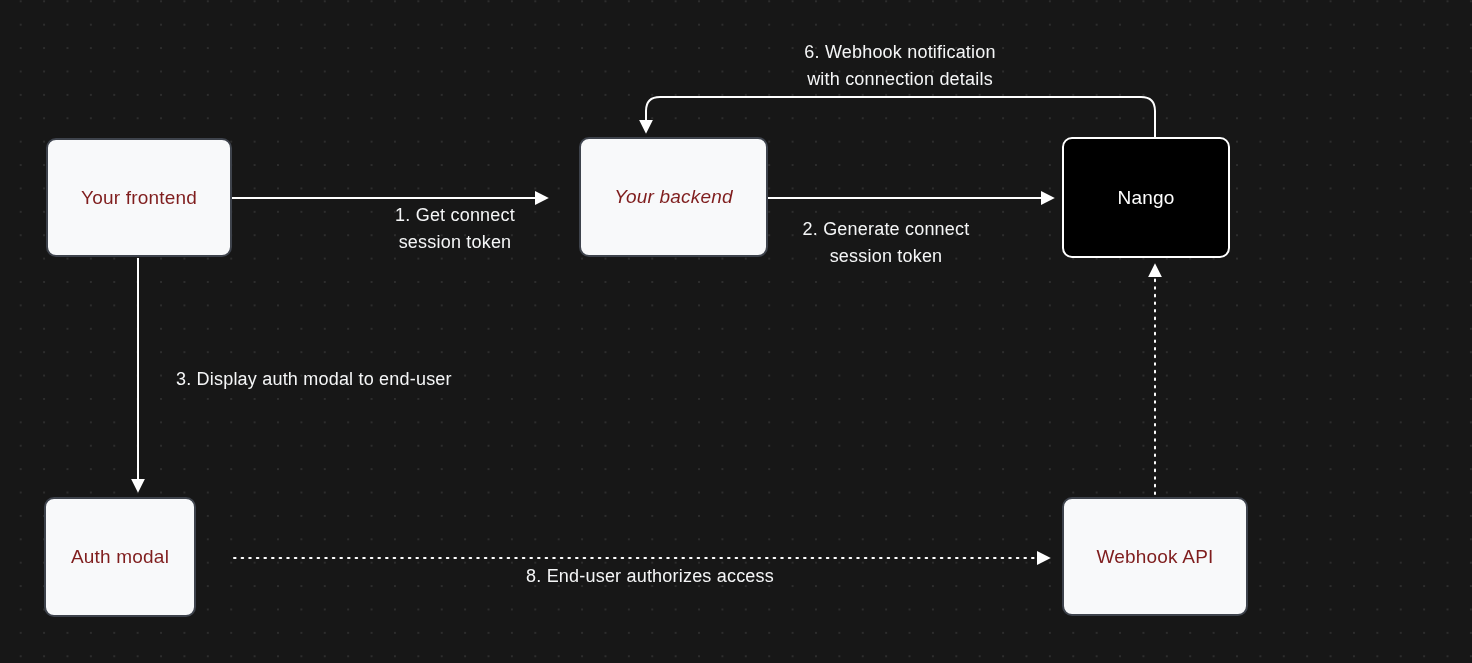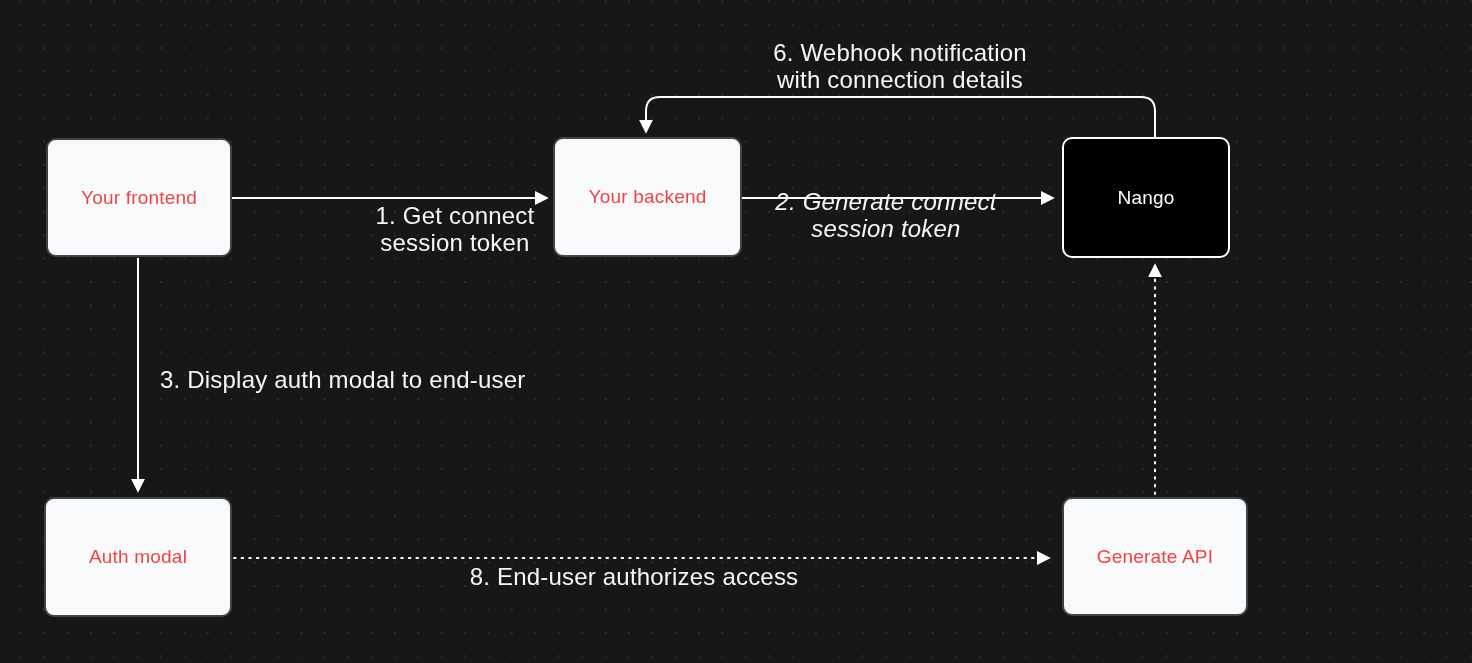--- a/index.html
+++ b/index.html
@@ -25,40 +25,40 @@
   }
 
   .node {
     position: absolute;
     display: flex;
     align-items: center;
     justify-content: center;
     background: #f8f9fa;
     border: 2px solid #3e434c;
     border-radius: 10px;
-    color: #ef4444;
+    color: #7f1d1d;
     font-size: 19px;
     letter-spacing: 0.2px;
   }
   .node.dark {
     background: #000000;
     border-color: #ffffff;
     color: #ffffff;
   }
 
   .edge-label {
     position: absolute;
     color: #f5f6f7;
-    font-size: 24px;
+    font-size: 18px;
     line-height: 27px;
     white-space: pre-line;
     letter-spacing: 0.2px;
   }
   .edge-label.centered { transform: translateX(-50%); text-align: center; }
-  .edge-label.nowrap { white-space: pre; }
+  .edge-label.nowrap { white-space: pre; margin-left: 16px; }
 </style>
 </head>
 <body>
 
 <div class="canvas">
 
   <svg class="edges-svg" viewBox="0 0 1472 663" xmlns="http://www.w3.org/2000/svg">
     <defs>
       <marker id="arrowhead" viewBox="0 0 10 10" refX="8" refY="5" markerWidth="7" markerHeight="7" orient="auto-start-reverse">
         <path d="M 0 0 L 10 5 L 0 10 z" fill="#ffffff"></path>
@@ -75,40 +75,40 @@
 
     <path d="M 1155 494 L 1155 266" stroke="#ffffff" stroke-width="2" fill="none" stroke-dasharray="1.6 6" stroke-linecap="round" marker-end="url(#arrowhead)"></path>
 
     <path d="M 1155 137 L 1155 111 Q 1155 97 1141 97 L 660 97 Q 646 97 646 111 L 646 131" stroke="#ffffff" stroke-width="2" fill="none" marker-end="url(#arrowhead)"></path>
   </svg>
 
   <div class="node" style="left:46px; top:138px; width:186px; height:119px;">
     <span>Your frontend</span>
   </div>
 
-  <div class="node" style="left:553px; top:137px; width:189px; height:120px;">
+  <div class="node" style="left:579px; top:137px; width:189px; height:120px;font-style:italic;">
     <span>Your backend</span>
   </div>
 
   <div class="node dark" style="left:1062px; top:137px; width:168px; height:121px;">
     <span>Nango</span>
   </div>
 
-  <div class="node" style="left:44px; top:497px; width:188px; height:120px;">
+  <div class="node" style="left:44px; top:497px; width:152px; height:120px;">
     <span>Auth modal</span>
   </div>
 
   <div class="node" style="left:1062px; top:497px; width:186px; height:119px;">
-    <span>Generate API</span>
+    <span>Webhook API</span>
   </div>
 
   <div class="edge-label centered" style="left:421px; top:202px;margin-left:34px;">1. Get connect
 session token</div>
 
-  <div class="edge-label centered" style="left:886px; top:188px;font-style:italic;">2. Generate connect
+  <div class="edge-label centered" style="left:886px; top:216px;">2. Generate connect
 session token</div>
 
   <div class="edge-label nowrap" style="left:160px; top:366px;">3. Display auth modal to end-user</div>
 
   <div class="edge-label centered nowrap" style="left:634px; top:563px;">8. End-user authorizes access</div>
 
 
   <div class="edge-label centered" style="left:900px; top:39px;">6. Webhook notification
 with connection details</div>
 

